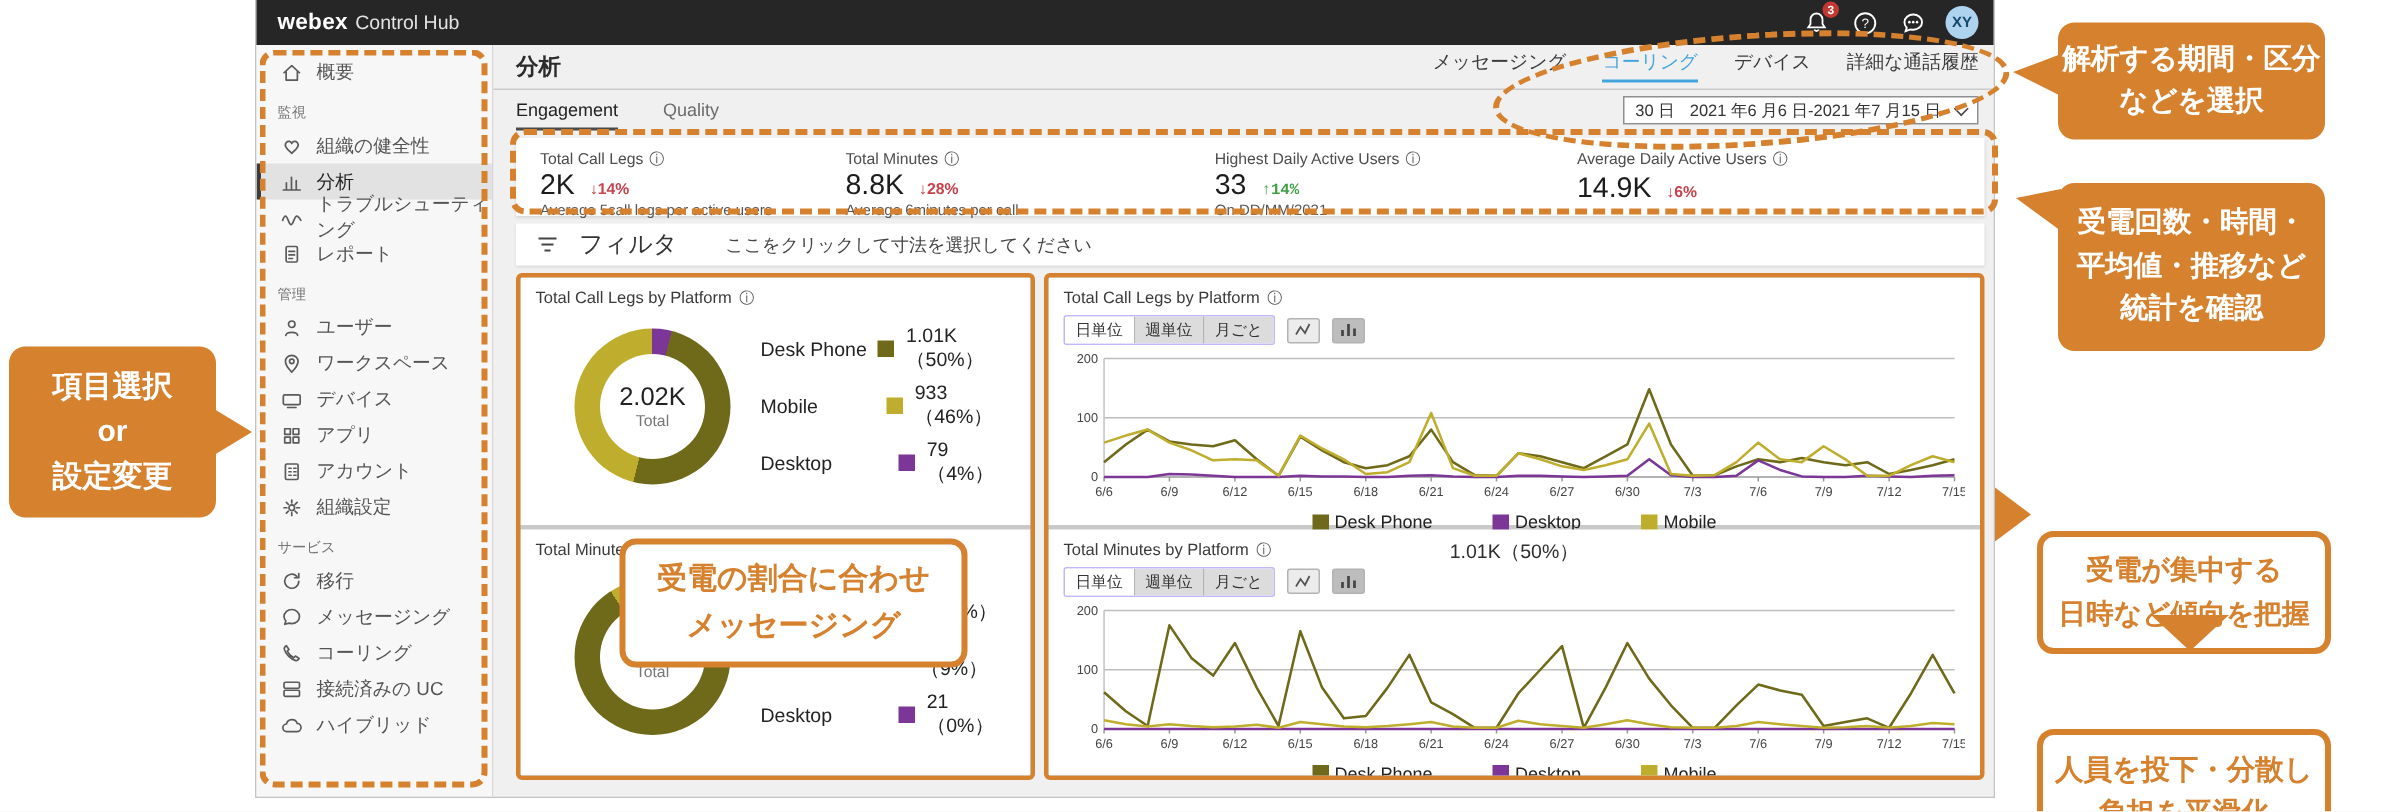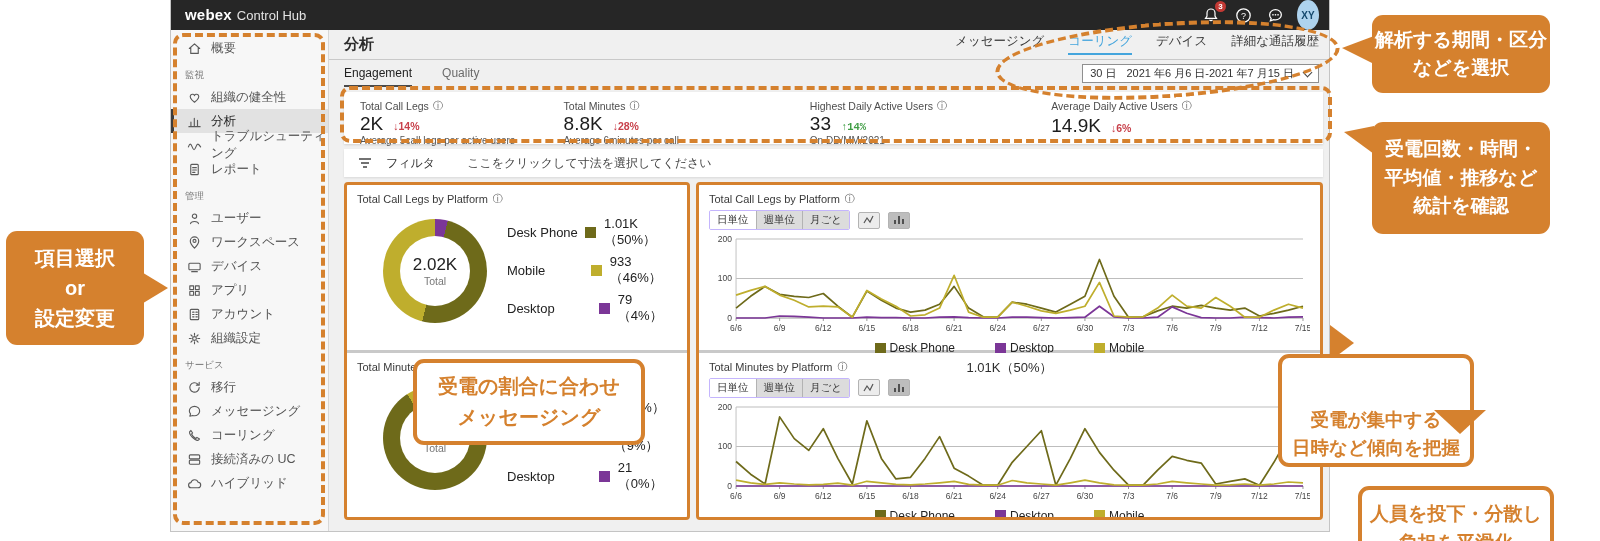--- a/index.html
+++ b/index.html
@@ -17,21 +17,21 @@
 
   
   .app{position:absolute;left:170px;top:0;width:1160px;height:532px;background:#ededed;border:1px solid #c4c4c4;border-top:none;display:flex;flex-direction:column;}
   .hdr{height:30px;background:#262626;display:flex;align-items:center;padding:0 10px 0 14px;flex:0 0 30px;}
   .brand b{color:#fff;font-size:15px;letter-spacing:.2px;}
   .brand span{color:#e3e3e3;font-size:13px;margin-left:5px;font-weight:400;}
   .hdr-right{margin-left:auto;display:flex;align-items:center;gap:12px;}
   .hicon{position:relative;width:20px;height:20px;display:flex;align-items:center;justify-content:center;cursor:pointer;}
   .hicon svg{display:block;}
   .badge{position:absolute;top:-4px;right:-5px;background:#c23934;color:#fff;font-size:8px;font-weight:bold;border-radius:50%;width:11px;height:11px;display:flex;align-items:center;justify-content:center;}
-  .avatar{width:22px;height:30px;border-radius:50%;background:#aed3ee;color:#15496e;font-size:10px;font-weight:bold;display:flex;align-items:center;justify-content:center;cursor:pointer;}
+  .avatar{width:22px;height:22px;border-radius:50%;background:#aed3ee;color:#15496e;font-size:10px;font-weight:bold;display:flex;align-items:center;justify-content:center;cursor:pointer;}
 
   .app-body{flex:1;display:flex;min-height:0;}
 
   
   .sidebar{width:158px;background:#f7f7f7;border-right:1px solid #d7d7d7;padding-top:6px;overflow:hidden;}
   .snav-item{height:24px;display:flex;align-items:center;gap:9px;padding-left:13px;font-size:12.5px;color:#545454;cursor:pointer;border-left:3px solid transparent;}
   .snav-item .sico{width:15px;height:15px;display:flex;align-items:center;justify-content:center;color:#5a5a5a;}
   .snav-item.active{background:#e2e2e2;border-left:3px solid #3c3c3c;color:#1f1f1f;}
   .snav-section{padding:9px 0 3px 14px;font-size:9.5px;color:#767676;}
 
@@ -58,21 +58,21 @@
   .stat-label{font-size:10.5px;color:#4d4d4d;display:flex;gap:4px;align-items:center;}
   .stat-line{display:flex;align-items:baseline;gap:10px;}
   .stat-value{font-size:19px;color:#1c1c1c;}
   .delta{font-size:10.5px;font-weight:bold;}
   .delta.down{color:var(--red);}
   .delta.up{color:var(--green);font-family:Liberation Mono, monospace;}
   .stat-sub{font-size:10px;color:#555;}
   .info{font-size:10px;color:#555;}
 
   .filter-bar{margin:5px 6px 0 15px;height:28px;background:#fff;box-shadow:0 1px 2px rgba(0,0,0,.1);display:flex;align-items:center;gap:14px;padding:0 14px;cursor:pointer;}
-  .filter-label{font-size:12px;color:#333;}
+  .filter-label{font-size:16px;color:#333;}
   .filter-hint{font-size:12px;color:#444;margin-left:18px;}
 
   .charts{margin:5px 6px 0 15px;height:338px;display:flex;gap:6px;}
   .chart-group{border:3px solid var(--orange);border-radius:4px;background:#c9c9c9;display:flex;flex-direction:column;gap:3px;overflow:hidden;}
   .chart-group.left{width:346px;}
   .chart-group.right{flex:1;}
   .card{background:#fff;flex:1;position:relative;padding:7px 10px 4px;min-height:0;}
   .card-title{font-size:11px;color:#3a3a3a;display:flex;gap:5px;align-items:center;}
   .float-label{position:absolute;left:0;right:0;top:6px;text-align:center;font-size:13px;color:#2e2e2e;}
 
@@ -621,21 +621,21 @@
     <div>平均値・推移など</div>
     <div>統計を確認</div>
   </div>
 
   <div class="ann outbox" style="left:413px;top:311px;width:232px;height:86px;font-size:20px;">
     <div>受電の割合に合わせ</div>
     <div>メッセージング</div>
   </div>
 
   <div class="ann tri" style="left:1330px;top:325px;border-top:18px solid transparent;border-bottom:18px solid transparent;border-left:24px solid var(--orange);"></div>
-  <div class="ann outbox" style="left:1278px;top:306px;width:196px;height:113px;font-size:18.5px;justify-content:flex-end;">
+  <div class="ann outbox" style="left:1358px;top:306px;width:196px;height:82px;font-size:18.5px;">
     <div>受電が集中する</div>
     <div>日時など傾向を把握</div>
   </div>
   <div class="ann tri" style="left:1434px;top:410px;border-left:26px solid transparent;border-right:26px solid transparent;border-top:24px solid var(--orange);"></div>
   <div class="ann outbox" style="left:1358px;top:438px;width:196px;height:84px;font-size:19px;">
     <div>人員を投下・分散し</div>
     <div>負担を平滑化</div>
   </div>
 
 </div>

